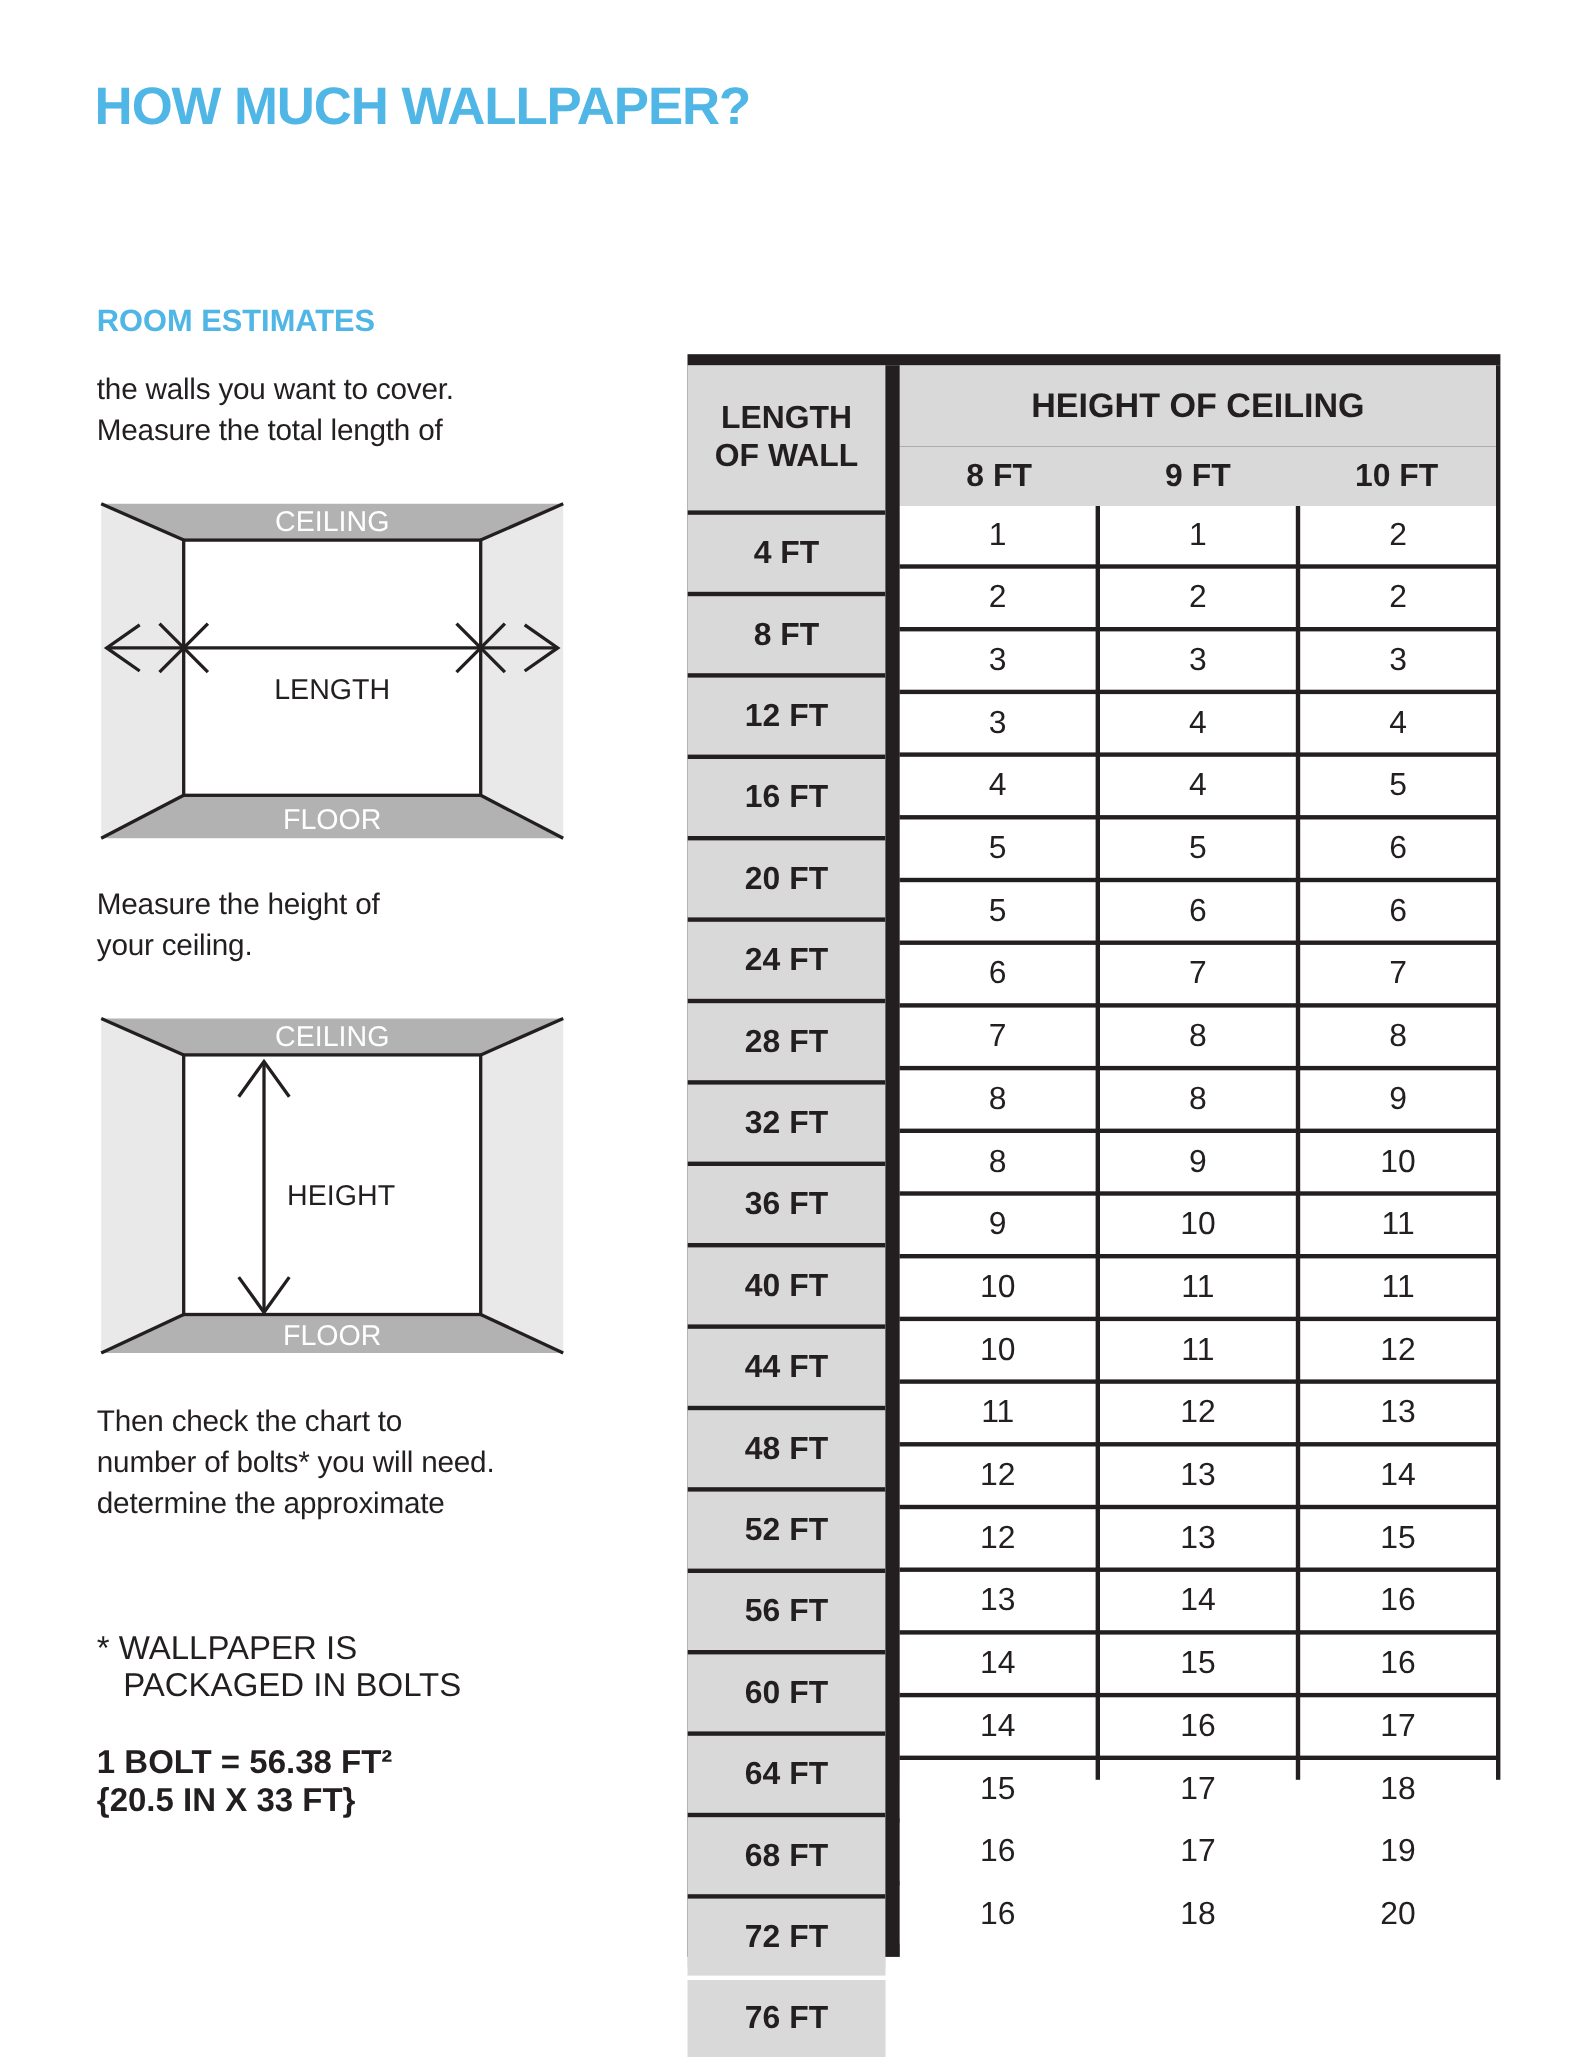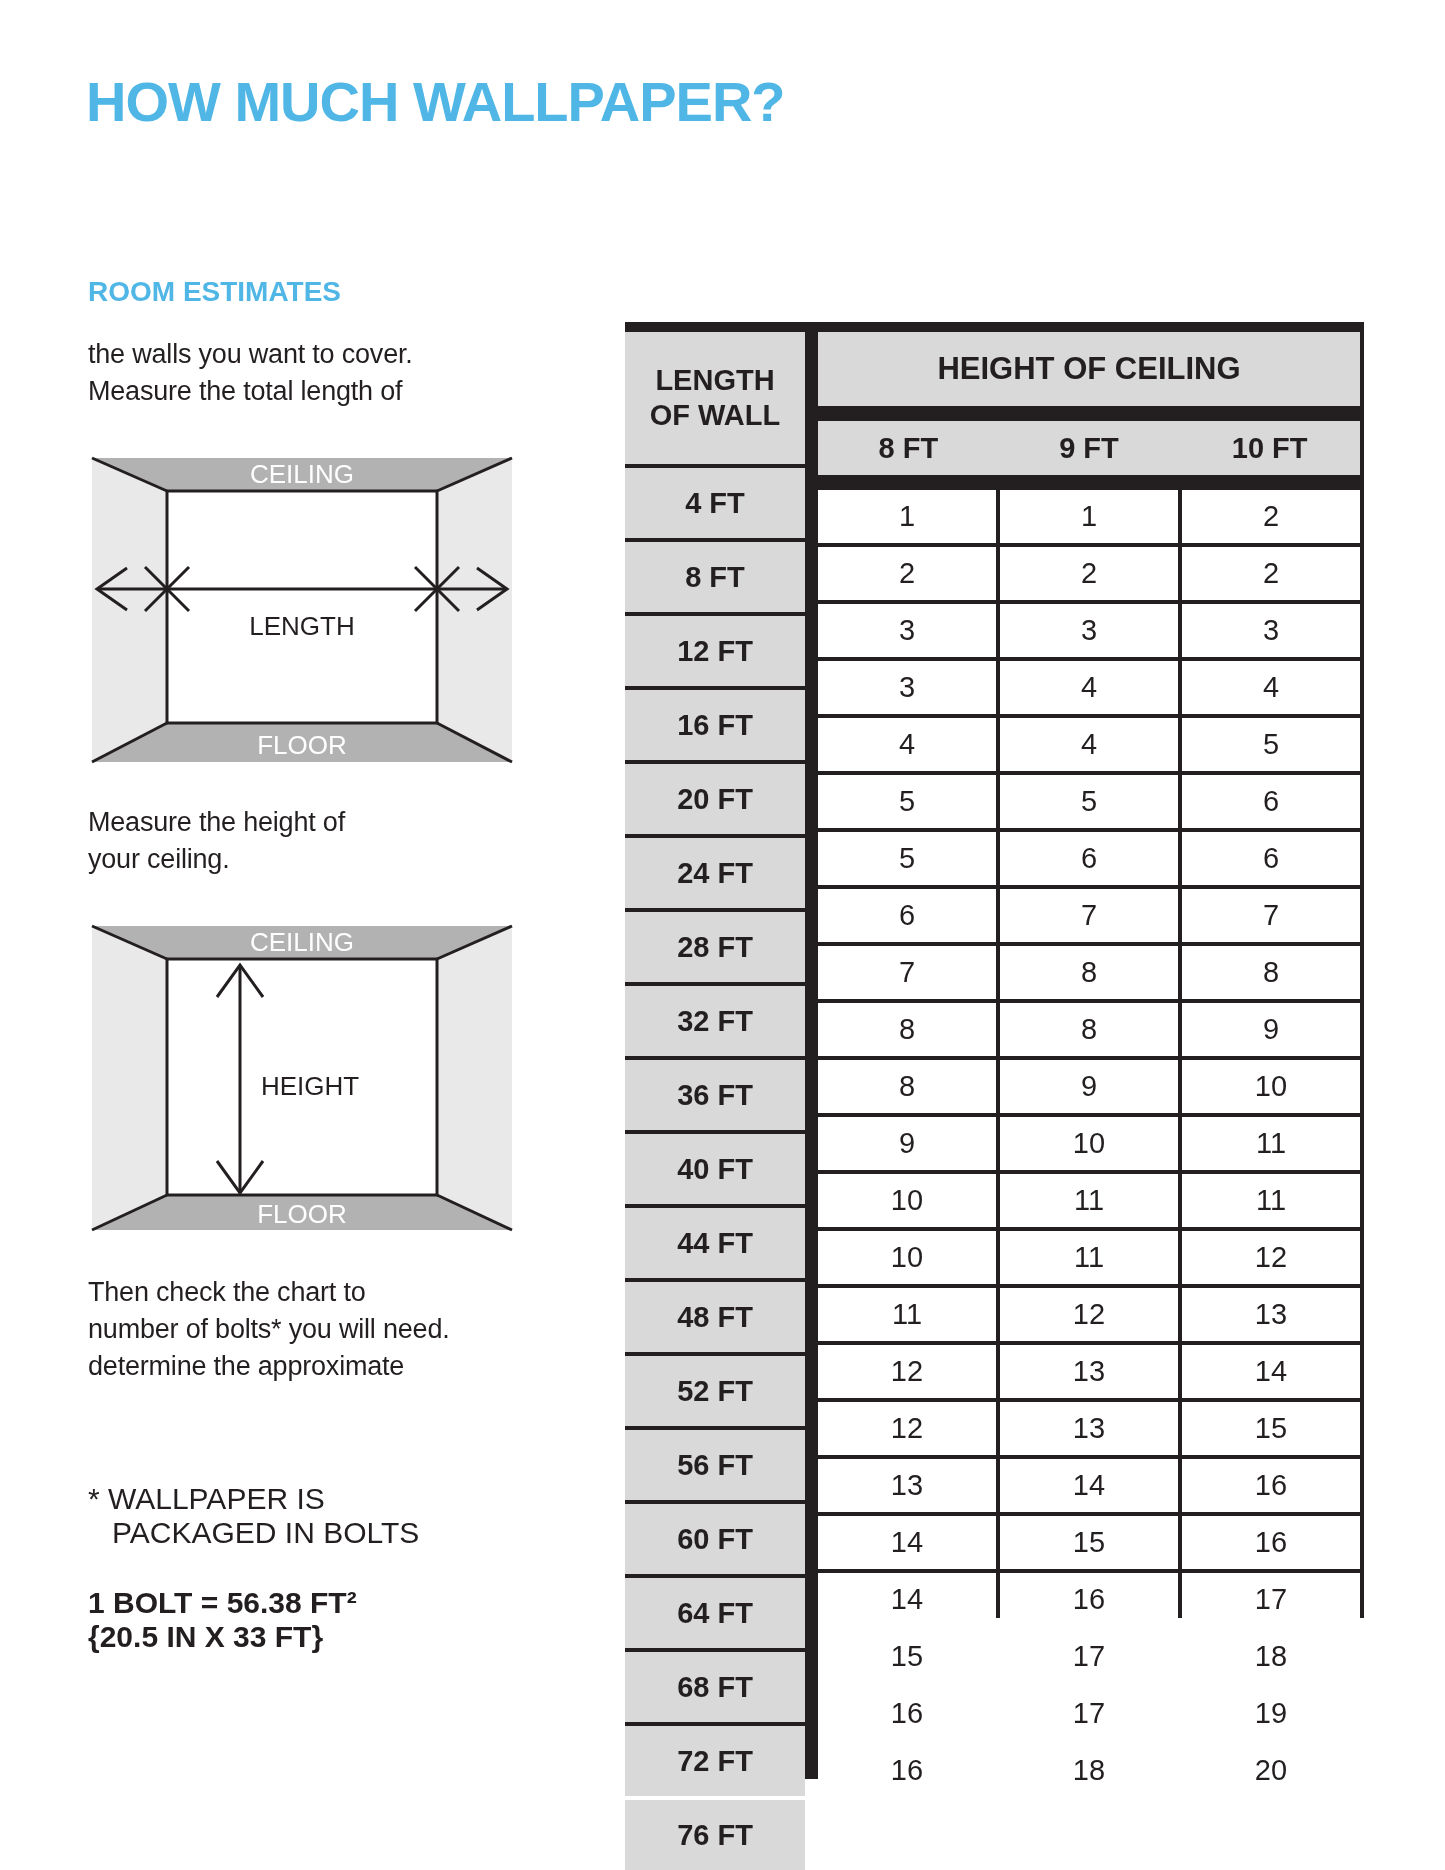--- a/index.html
+++ b/index.html
@@ -9,21 +9,21 @@
     --dark_gray:#B2B2B2;
     --wall_gray:#E9E9E9;
   }
   html,body{margin:0;padding:0;background:#fff;}
   .page{
     position:relative;width:1445px;height:1870px;background:#ffffff;
     font-family:"Liberation Sans","DejaVu Sans",sans-serif;color:var(--text);
     overflow:hidden;
   }
   .title{
-    position:absolute;left:86px;top:74px;font-size:56px;font-weight:bold;
+    position:absolute;left:86px;top:74px;font-size:48px;font-weight:bold;
     color:var(--accent);letter-spacing:-1px;white-space:nowrap;line-height:1;
   }
   .sec-heading{
     font-size:28px;font-weight:bold;color:var(--accent);letter-spacing:0;
     white-space:nowrap;line-height:1;
   }
   .h-room{position:absolute;left:88px;top:278px;}
   .h-bolts{position:absolute;left:625px;top:278px;width:739px;text-align:center;}
   .para{position:absolute;left:88px;font-size:27px;line-height:37px;letter-spacing:-0.2px;}
   .p1{top:336px;} .p2{top:804px;} .p3{top:1274px;}
@@ -47,21 +47,21 @@
     font-size:29px;font-weight:bold;line-height:35px;
   }
   .t-label{
     height:70px;flex:none;background:var(--cell_gray);
     display:flex;align-items:center;justify-content:center;
     font-size:29px;font-weight:bold;white-space:nowrap;
   }
   .t-col1-tail{position:absolute;left:0;top:1457px;width:180px;height:9px;background:var(--cell_gray);}
   .t-data{
     position:absolute;left:193px;top:10px;width:546px;height:1286px;background:var(--text);
-    display:flex;flex-direction:column;gap:15px;padding:0 4px 4px 0;box-sizing:border-box;
+    display:flex;flex-direction:column;gap:0;padding:0 4px 4px 0;box-sizing:border-box;
   }
   .t-head1{
     height:74px;flex:none;background:var(--cell_gray);
     display:flex;align-items:center;justify-content:center;
     font-size:31px;font-weight:bold;letter-spacing:0;
   }
   .t-head2{
     height:54px;flex:none;background:var(--cell_gray);
     display:grid;grid-template-columns:repeat(3,1fr);
   }

